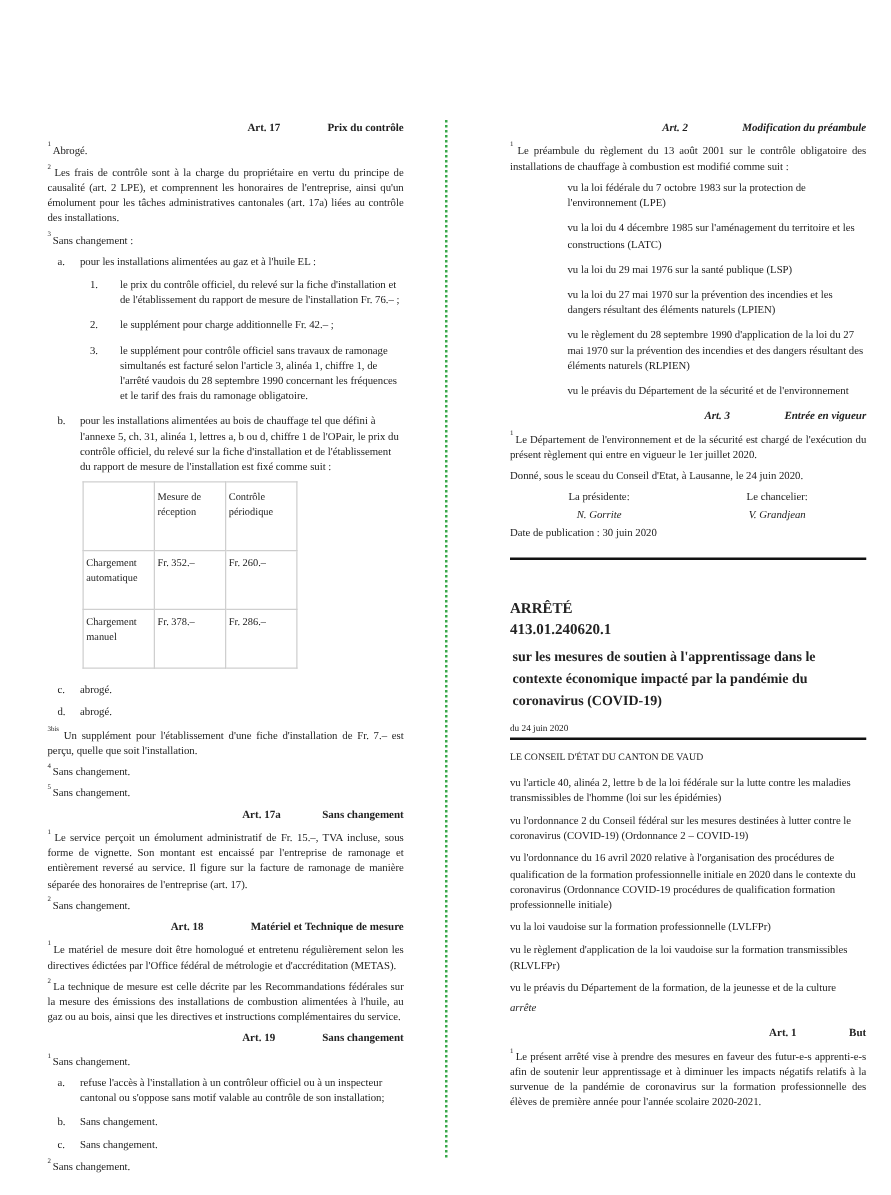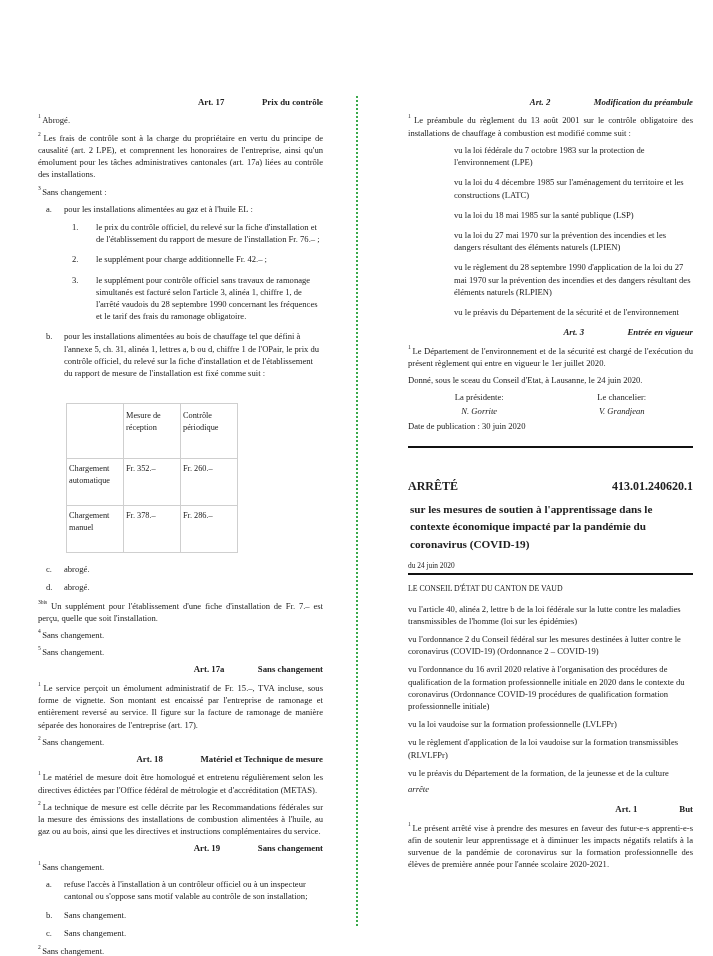--- a/index.html
+++ b/index.html
@@ -14,30 +14,30 @@
   .art .num { width:64px; }
   .art.it { font-style:italic; }
   p { margin:0 0 5px 0; text-align:justify; }
   sup { font-size:5.5px; vertical-align:top; position:relative; top:-1px; }
   .li { display:flex; margin:0 0 6px 0; }
   .li .lbl { width:26px; flex:none; padding-left:8px; box-sizing:border-box; }
   .li .txt { flex:1; }
   .sub { display:flex; margin:0 0 8px 34px; }
   .sub .lbl { width:24px; flex:none; }
   .sub .txt { flex:1; }
-  table.tariff { border-collapse:collapse; margin:24px 0 10px 28px; }
+  table.tariff { border-collapse:collapse; margin:6px 0 10px 28px; }
   table.tariff td { border:1px solid #cfcfcf; vertical-align:top; padding:4px 2px 18px 2px; width:52px; font-size:8.3px; line-height:1.45; }
   table.tariff tr.h td { height:30px; padding-top:6px; }
   .vu { margin:0 0 8px 46px; }
   .vu2 { margin:6px 0 4px 0; }
   .sign { display:flex; margin:2px 0 2px 0; }
   .sign div { flex:1; text-align:center; }
   .sign.names div { font-style:italic; }
   .hr { border-top:2px solid #111; margin:14px 0 0 0; }
-  .arrete-head { display:flex; justify-content:space-between; font-weight:bold; font-size:12px; margin:30px 0 6px 0; }
+  .arrete-head { display:flex; justify-content:space-between; font-weight:bold; font-size:12px; margin:30px 0 6px 0;flex-direction:column; }
   .arrete-title { font-weight:bold; font-size:11.2px; line-height:1.55; margin:0 0 8px 2px; }
   .date-line { font-size:7.4px; margin:0 0 2px 0; }
   .hr2 { border-top:2px solid #111; margin:0 0 8px 0; }
   .council { font-size:7.8px; margin:0 0 8px 0; }
   .arrete-word { font-style:italic; margin:4px 0 8px 0; }
 </style>
 </head>
 <body>
 
 <div class="divider" style="border-left-color: rgb(58, 168, 74);"></div>
@@ -139,21 +139,21 @@
 </div>
 
 <div class="col right">
   <div class="art it">
     <span class="num">Art. 2</span>
     <span>Modification du préambule</span>
   </div>
   <p><sup>1 </sup><span>Le préambule du règlement du 13 août 2001 sur le contrôle obligatoire des installations de chauffage à combustion est modifié comme suit :</span></p>
   <div class="vu">vu la loi fédérale du 7 octobre 1983 sur la protection de l'environnement (LPE)</div>
   <div class="vu">vu la loi du 4 décembre 1985 sur l'aménagement du territoire et les constructions (LATC)</div>
-  <div class="vu">vu la loi du 18 mai 1985 sur la santé publique (LSP)</div>
+  <div class="vu">vu la loi du 29 mai 1976 sur la santé publique (LSP)</div>
   <div class="vu">vu la loi du 27 mai 1970 sur la prévention des incendies et les dangers résultant des éléments naturels (LPIEN)</div>
   <div class="vu">vu le règlement du 28 septembre 1990 d'application de la loi du 27 mai 1970 sur la prévention des incendies et des dangers résultant des éléments naturels (RLPIEN)</div>
   <div class="vu">vu le préavis du Département de la sécurité et de l'environnement</div>
 
   <div class="art it">
     <span class="num">Art. 3</span>
     <span>Entrée en vigueur</span>
   </div>
   <p><sup>1 </sup><span>Le Département de l'environnement et de la sécurité est chargé de l'exécution du présent règlement qui entre en vigueur le 1er juillet 2020.</span></p>
   <p>Donné, sous le sceau du Conseil d'Etat, à Lausanne, le  24 juin 2020.</p>

